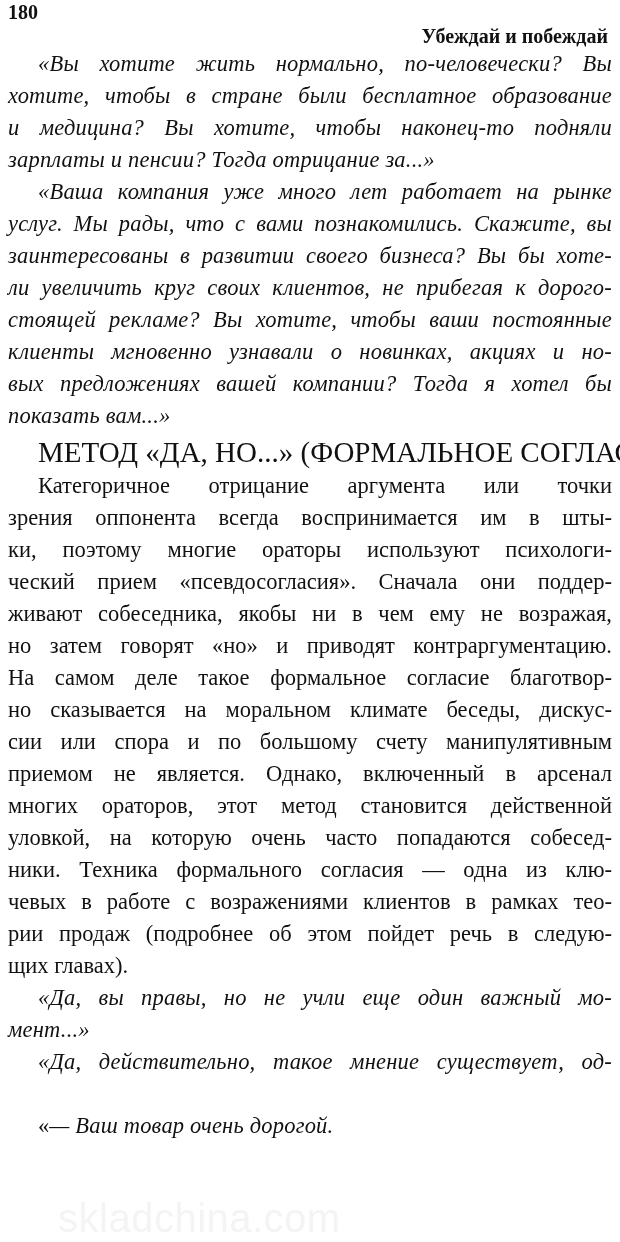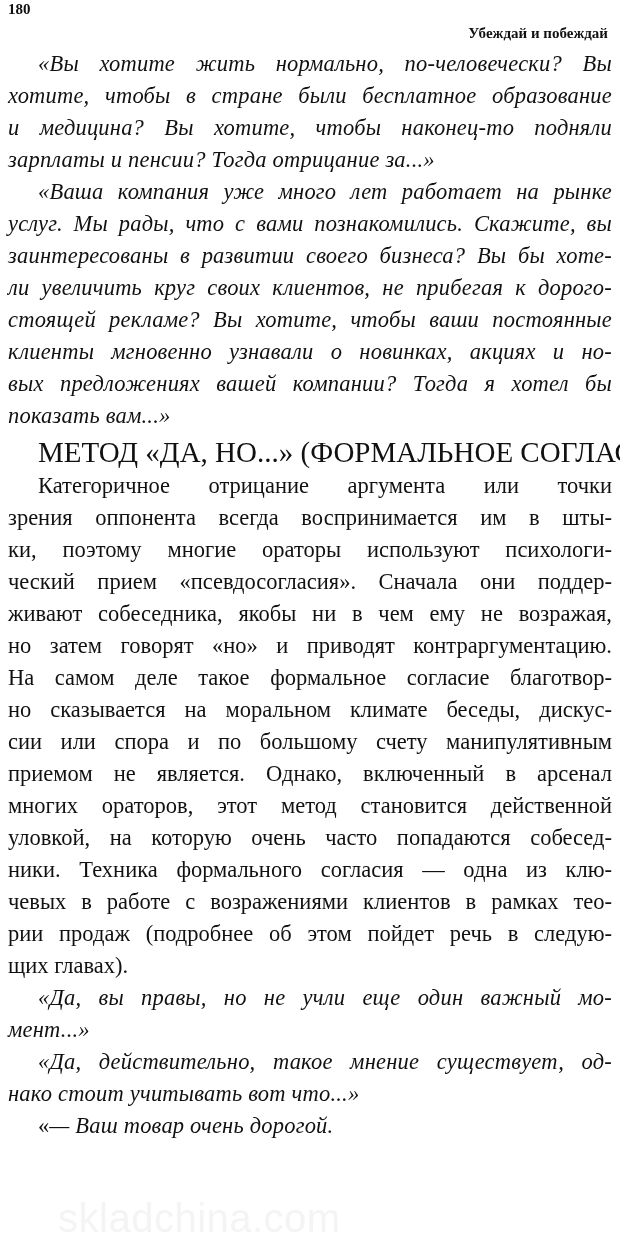--- a/index.html
+++ b/index.html
@@ -1,19 +1,19 @@
 <!DOCTYPE html>
 <html><head>
 <meta charset="utf-8">
 <style>
   html, body { margin: 0; padding: 0; background: #ffffff; }
   body { width: 620px; height: 1242px; position: relative; overflow: hidden; color: #111; }
   .page { position: absolute; left: 0; top: 0; width: 620px; height: 1242px; }
   .header { position: absolute; top: 0; left: 8px; right: 8px; height: 24px;
-    font-family: "Liberation Serif", serif; font-weight: bold; font-size: 15px; }
+    font-family: "Liberation Serif", serif; font-weight: bold; font-size: 20px; }
   .page-num { position: absolute; left: 0; top: 1px; }
   .running-title { position: absolute; right: 4px; top: 1px; margin-top: 24px; }
   .line { position: absolute; left: 8px; width: 604px; height: 32px; line-height: 32px;
     font-family: "Liberation Serif", serif; font-size: 22.5px; white-space: nowrap;
     text-align: justify; text-align-last: justify; }
   .line.last { text-align-last: left; }
   .line.indent { left: 38px; width: 574px; }
   .it { font-style: italic; font-weight: normal; letter-spacing: 0.2px; }
   .rm { font-weight: normal; font-style: normal; }
   .heading { position: absolute; left: 38px; width: 574px; height: 32px; line-height: 32px;
@@ -61,18 +61,17 @@
   <div class="line" style="top:822px">уловкой, на которую очень часто попадаются собесед-</div>
   <div class="line" style="top:854px">ники. Техника формального согласия — одна из клю-</div>
   <div class="line" style="top:886px">чевых в работе с возражениями клиентов в рамках тео-</div>
   <div class="line" style="top:918px">рии продаж (подробнее об этом пойдет речь в следую-</div>
   <div class="line last" style="top:950px">щих главах).</div>
 
   <div class="line indent it" style="top:982px">«Да, вы правы, но не учли еще один важный мо-</div>
   <div class="line it last" style="top:1014px">мент...»</div>
 
   <div class="line indent it" style="top:1046px">«Да, действительно, такое мнение существует, од-</div>
-  <div class="line it last" style="top:1078px">нако стоит учитывать вот что...»</div>
 
   <div class="line indent last" style="top:1110px"><span class="rm">«</span><span class="it">— Ваш товар очень дорогой.</span></div>
 
   <div class="watermark">skladchina.com</div>
 </div>
 
 </body></html>

